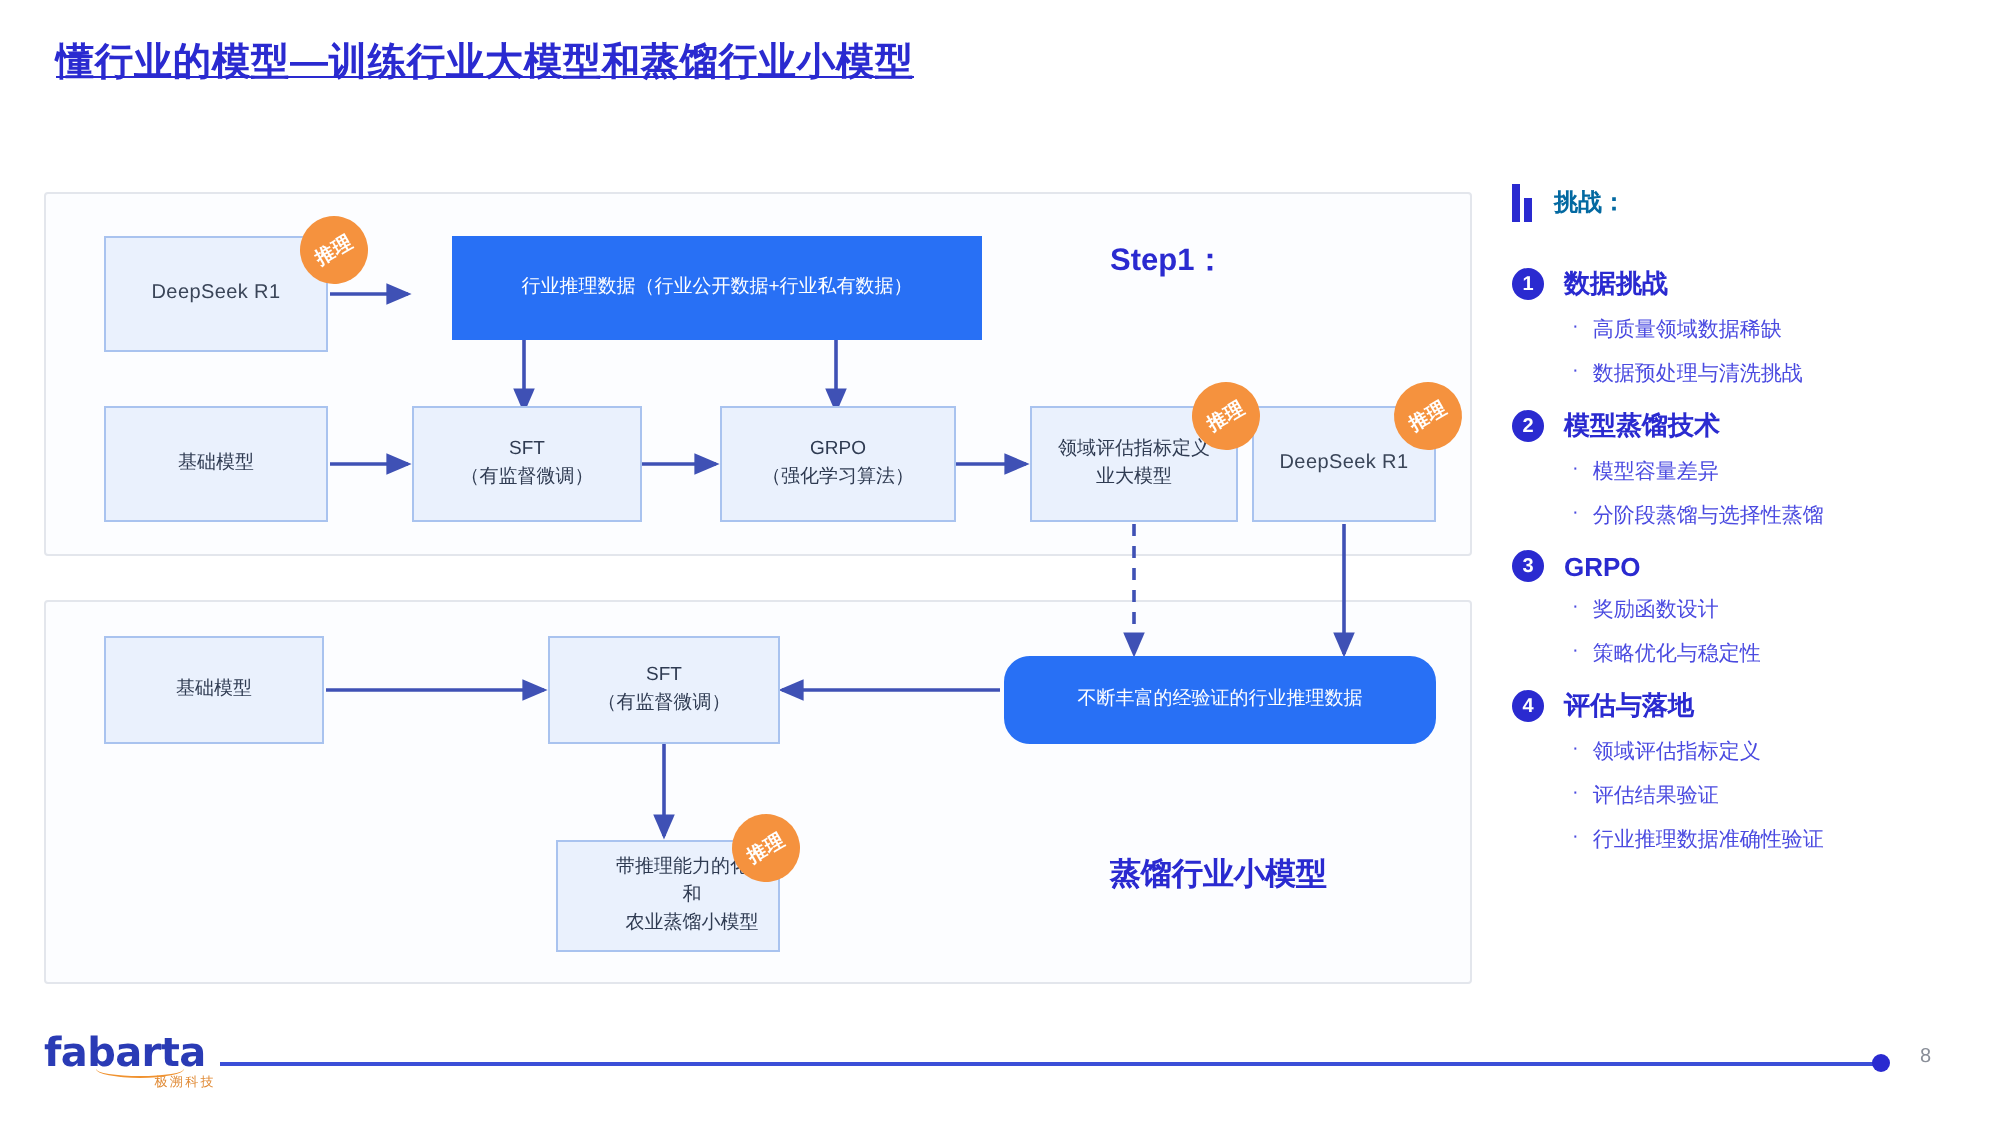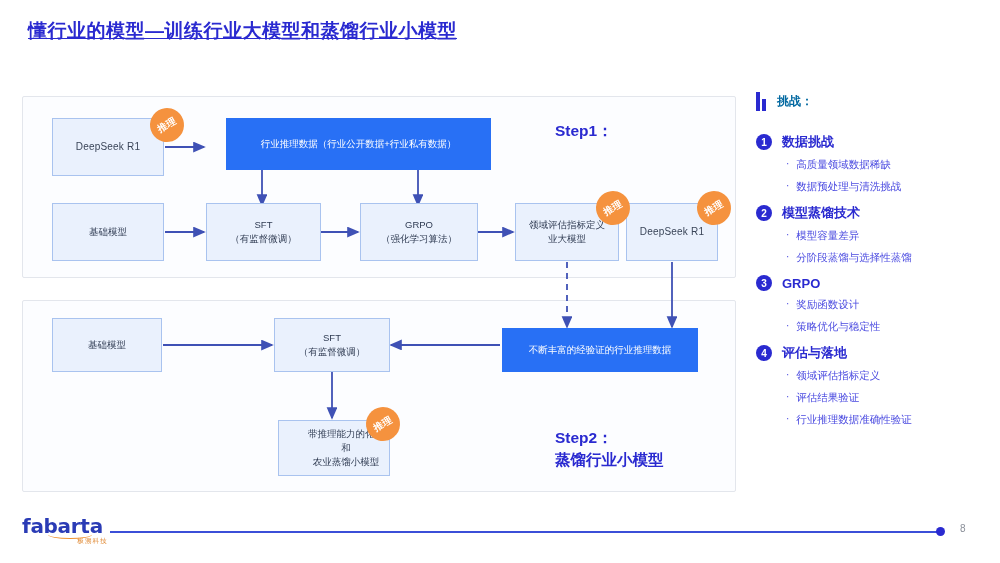--- a/index.html
+++ b/index.html
@@ -225,34 +225,33 @@
 
   <div class="node" style="left:52px; top:318px; width:110px; height:54px;">
     <span>基础模型</span>
   </div>
 
   <div class="node" style="left:274px; top:318px; width:116px; height:54px; flex-direction:column;">
     <span class="en">SFT</span>
     <span>（有监督微调）</span>
   </div>
 
-  <div class="node node-blue" style="left:502px; top:328px; width:196px; height:44px;">
+  <div class="node node-blue" style="left:502px; top:328px; width:216px; height:44px;border-radius:13px;">
     <span>不断丰富的经验证的行业推理数据</span>
   </div>
 
   <div class="node" style="left:278px; top:420px; width:112px; height:56px; flex-direction:column;padding-left:28px;">
     <span>带推理能力的化工和</span>
     <span>农业蒸馏小模型</span>
   </div>
   <div class="badge-reason" style="left:366px; top:407px;">
     <span>推理</span>
   </div>
 
   <div class="step-caption" style="left:555px; top:427px;">
-    <div>Step2：</div>
     <div>蒸馏行业小模型</div>
   </div>
 
   <div id="challenges">
     <div class="ch-head">
       <span class="ch-mark">
           <i class="b1"></i>
           <i class="b2"></i>
         </span>
       <span class="ch-head-text">挑战：</span>

